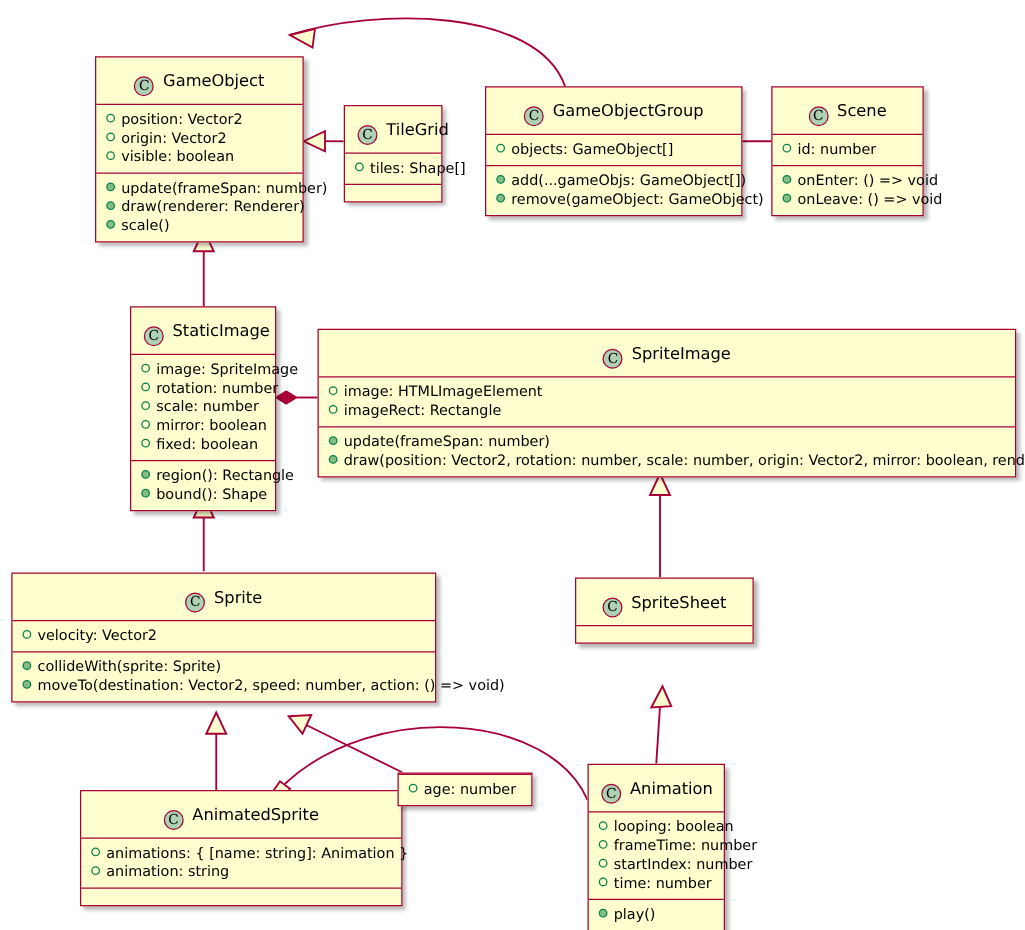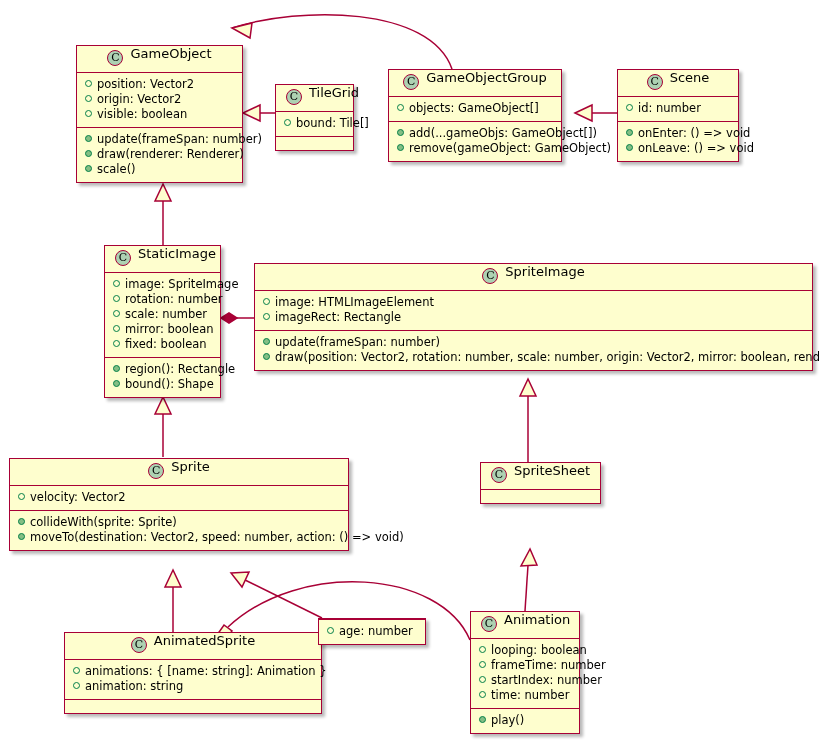--- a/index.html
+++ b/index.html
@@ -28,21 +28,21 @@
   .uml-class {
     position: absolute;
     box-sizing: border-box;
     background: #FEFECE;
     border: 1.4px solid #A80036;
     box-shadow: 3px 3px 3px rgba(0,0,0,0.28);
     z-index: 2;
   }
   .class-header {
     text-align: center;
-    padding: 0 10px 6px 10px;
+    padding: 12px 10px 6px 10px;
     font-size: 13px;
     color: #000000;
     white-space: nowrap;
     line-height: 16px;
   }
   .class-icon {
     display: inline-block;
     width: 16px;
     height: 16px;
     border-radius: 50%;
@@ -85,26 +85,26 @@
     background: #FEFECE;
     border: 1.3px solid #038048;
   }
   .bullet.method {
     background: #84BE84;
     border: 1.3px solid #038048;
   }
   
   #cls-gameobject      { left: 76px;  top: 45px;  width: 167px; }
   #cls-tilegrid        { left: 275px; top: 84px;  width: 79px;  }
-  #cls-gameobjectgroup { left: 388px; top: 69px;  width: 174px; }
+  #cls-gameobjectgroup { left: 388px; top: 69px;  width: 206px; }
   #cls-scene           { left: 617px; top: 69px;  width: 122px; }
   #cls-staticimage     { left: 104px; top: 245px; width: 117px; }
   #cls-spriteimage     { left: 254px; top: 263px; width: 559px; }
   #cls-sprite          { left: 9px;   top: 458px; width: 340px; }
-  #cls-spritesheet     { left: 480px; top: 462px; width: 121px; }
+  #cls-spritesheet     { left: 460px; top: 462px; width: 143px; }
   #cls-animatedsprite  { left: 64px;  top: 632px; width: 258px; }
   #cls-particle        { left: 318px; top: 618px; width: 108px; }
   #cls-animation       { left: 470px; top: 611px; width: 110px; }
 </style>
 </head>
 <body>
 
 <div id="diagram">
 
   <svg id="edges" viewBox="0 0 820 744" xmlns="http://www.w3.org/2000/svg">
@@ -159,21 +159,21 @@
       <div class="member"><span class="bullet method"></span><span>draw(renderer: Renderer)</span></div>
       <div class="member"><span class="bullet method"></span><span>scale()</span></div>
     </div>
   </div>
 
   <div class="uml-class" id="cls-tilegrid">
     <div class="class-header">
       <span class="class-icon">C</span><span>TileGrid</span>
     </div>
     <div class="class-section">
-      <div class="member"><span class="bullet field"></span><span>bound: Tile[]</span></div>
+      <div class="member"><span class="bullet field"></span><span>tiles: Shape[]</span></div>
     </div>
     <div class="class-section empty"></div>
   </div>
 
   <div class="uml-class" id="cls-gameobjectgroup">
     <div class="class-header">
       <span class="class-icon">C</span><span>GameObjectGroup</span>
     </div>
     <div class="class-section">
       <div class="member"><span class="bullet field"></span><span>objects: GameObject[]</span></div>

